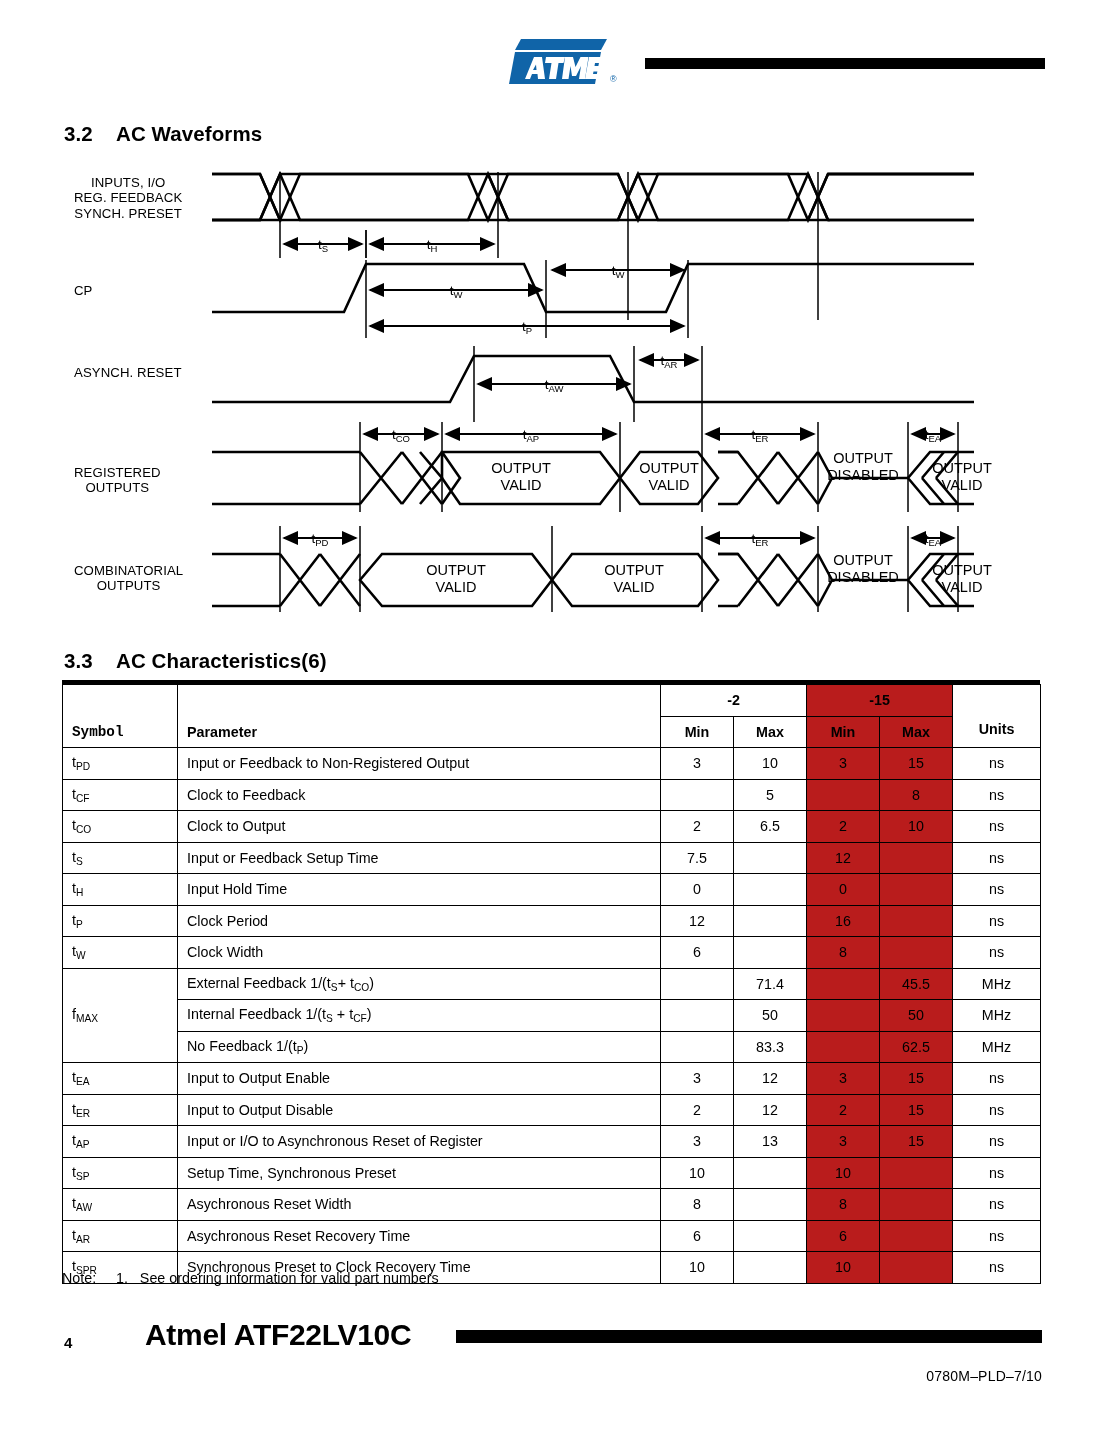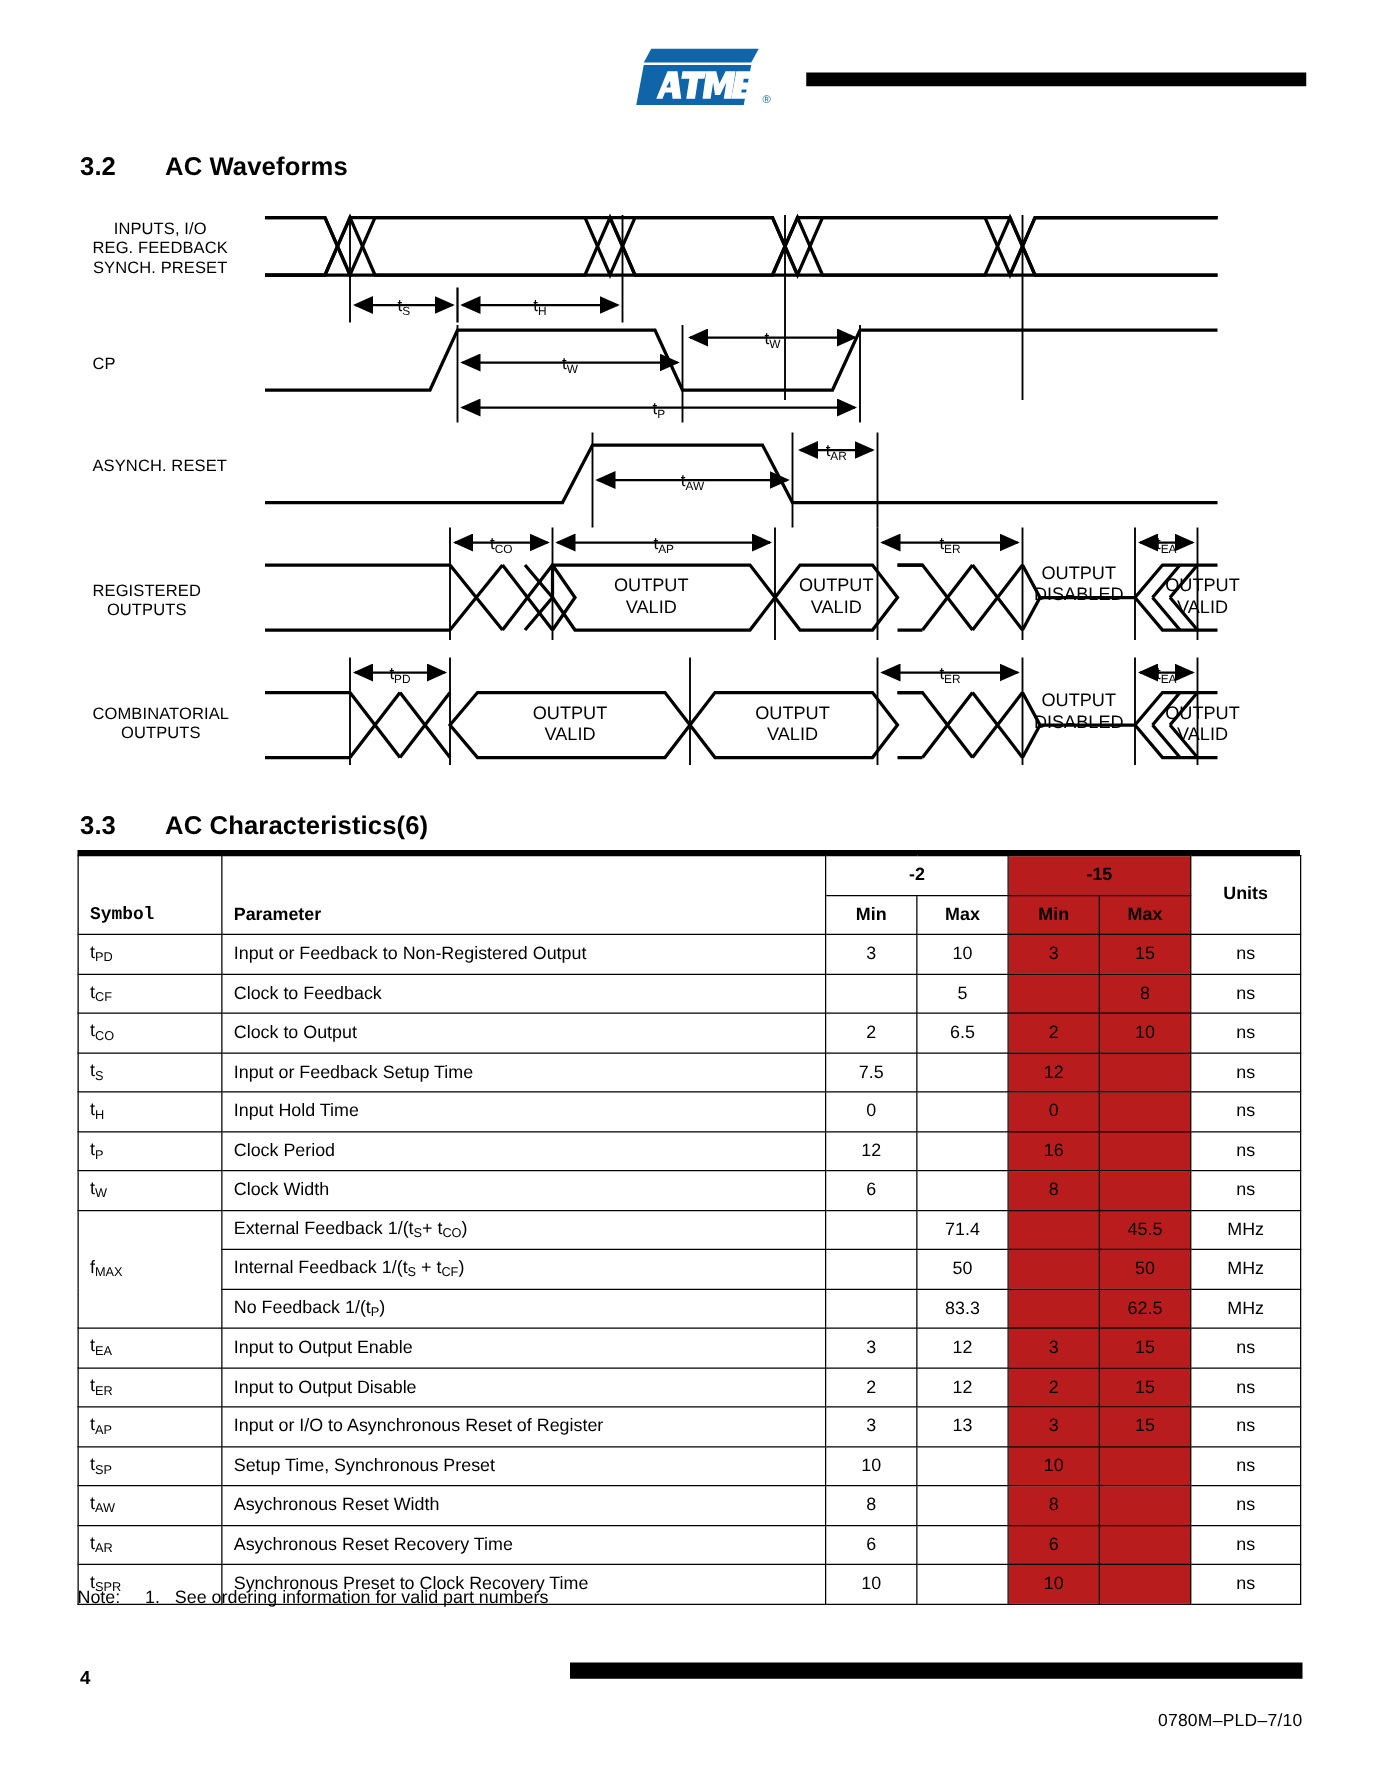--- a/index.html
+++ b/index.html
@@ -12,21 +12,21 @@
 
   
   .hdr{position:absolute;left:0;top:0;width:1105px;height:100px;}
   .logo{position:absolute;left:503px;top:36px;width:122px;height:52px;}
   .hdr-rule{position:absolute;left:645px;top:58px;width:400px;height:11px;background:#000;}
   .reg-mark{position:absolute;left:610px;top:74px;font-size:9px;color:#1064a8;}
 
   
   .sec{position:absolute;font-weight:bold;font-size:20.5px;letter-spacing:.1px;}
   .sec .num{position:absolute;left:0;top:0;}
-  .sec .ttl{position:absolute;left:68px;top:0;white-space:nowrap;}
+  .sec .ttl{position:absolute;left:52px;top:0;white-space:nowrap;}
 
   
   .wf{position:absolute;left:62px;top:160px;width:930px;height:460px;text-align:center;}
   .wf svg{display:block;}
   .wflabel{
     position:absolute;font-size:13.2px;line-height:15.4px;
     letter-spacing:.1px;white-space:pre;
   }
 
   
@@ -279,21 +279,21 @@
           <col class="c-num">
           <col class="c-num">
         <col class="c-uni">
       </colgroup>
       <thead>
         <tr>
           <th rowspan="2" class="lft" style="vertical-align:bottom;padding-bottom:7px;font-family:Liberation Mono, monospace;">Symbol</th>
           <th rowspan="2" class="lft" style="vertical-align:bottom;padding-bottom:7px;">Parameter</th>
           <th colspan="2">-2</th>
           <th colspan="2" class="shade">-15</th>
-          <th rowspan="2" style="vertical-align:bottom;padding-bottom:24px;">Units</th>
+          <th rowspan="2" style="vertical-align:bottom;padding-bottom:10px;">Units</th>
         </tr>
         <tr>
           <th>Min</th>
           <th>Max</th>
           <th class="shade">Min</th>
           <th class="shade">Max</th>
         </tr>
       </thead>
       <tbody>
           <tr>
@@ -447,16 +447,17 @@
             <td class="shade"></td>
             <td>ns</td>
           </tr>
         </tbody>
     </table>
   </div>
 
   <div class="notew">Note:     1.   See ordering information for valid part numbers</div>
 
   <div class="pg-no">4</div>
+  <div class="ftr-ttl">Atmel ATF22LV10C</div>
   <div class="ftr-rule"></div>
   <div class="ftr-code">0780M–PLD–7/10</div>
 
 </div>
 
 </body></html>

